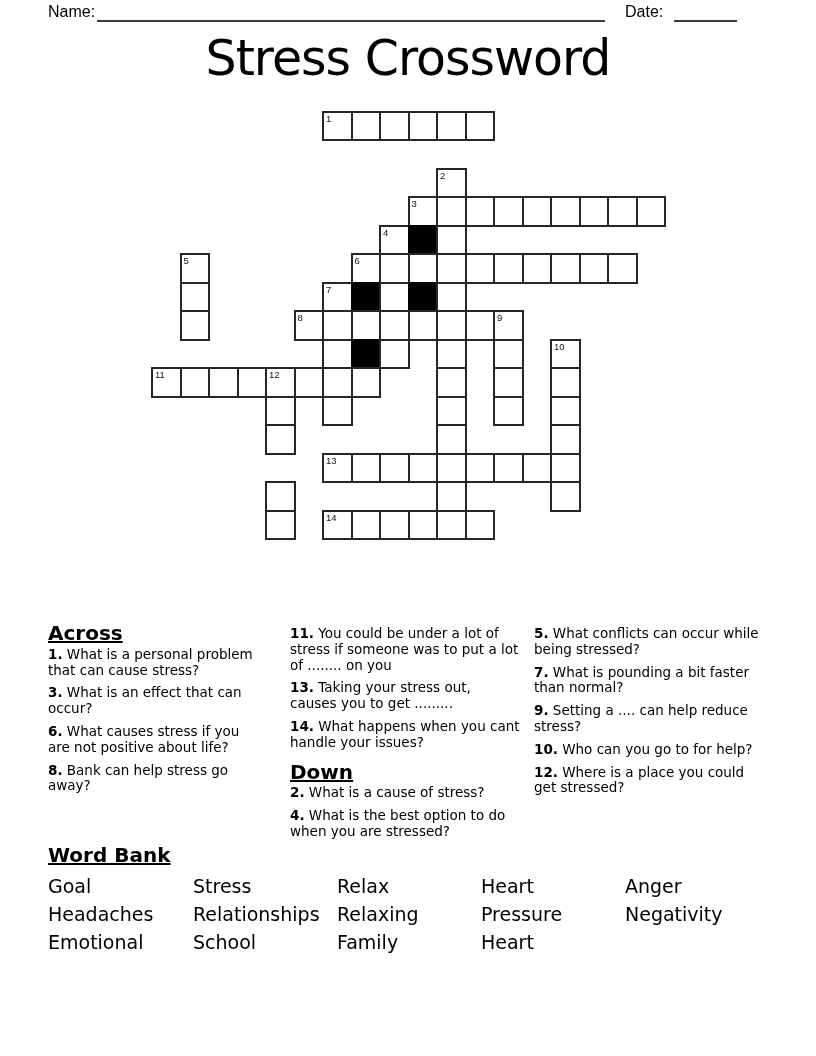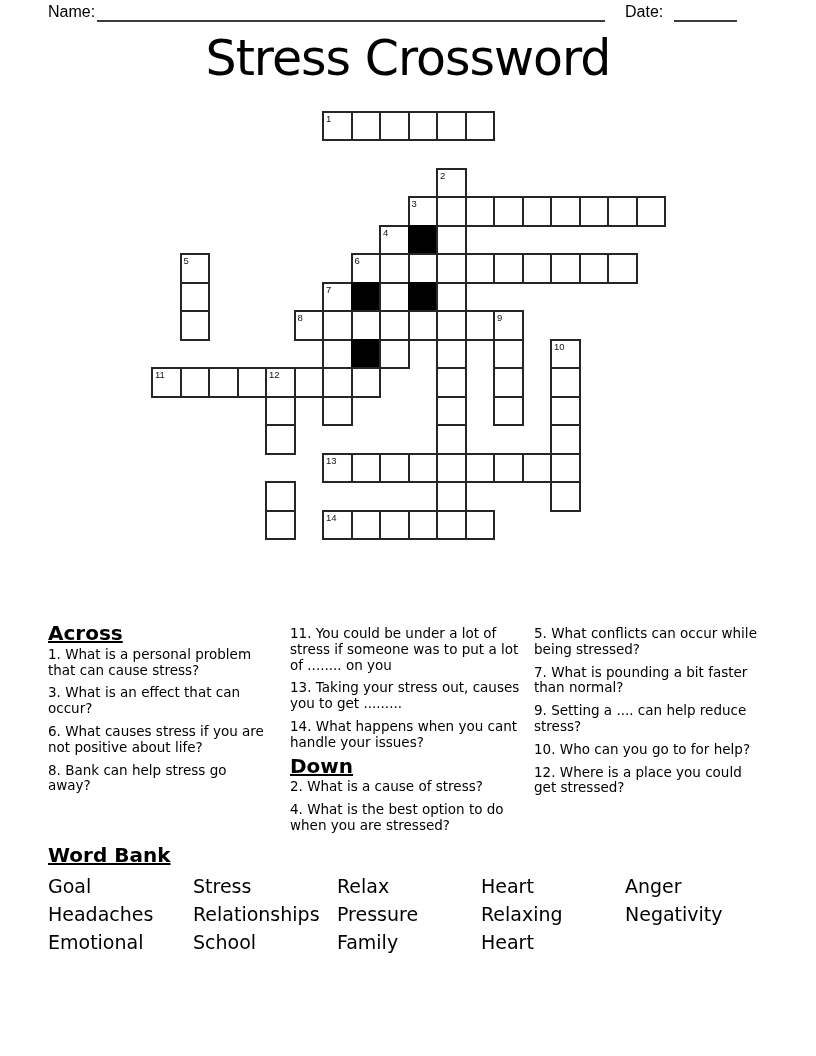--- a/index.html
+++ b/index.html
@@ -27,23 +27,23 @@
   .cellnum{display:block;font-family:"Liberation Sans",sans-serif;font-size:9.5px;
            line-height:10px;padding:1px 0 0 2px;color:#111;}
 
   
   .clue-col{position:absolute;top:626px;font-size:13.5px;line-height:15.8px;}
   #clue-col-1{left:48px;width:216px;}
   #clue-col-2{left:290px;width:230px;}
   #clue-col-3{left:534px;width:230px;}
   .clue-heading{font-size:20px;font-weight:bold;text-decoration:underline;
                 margin:0 0 5px 0;}
-  .clue-heading.mid{margin-top:8px;}
+  .clue-heading.mid{margin-top:14px;}
   .clue{margin:0 0 7px 0;}
-  .cnum{font-weight:normal;}
+  .cnum{font-weight:bold;}
 
   
   .wb-heading{position:absolute;left:48px;top:843px;font-size:20px;font-weight:bold;
               text-decoration:underline;margin:0;}
   .wb-rows{position:absolute;left:48px;top:872px;width:740px;display:grid;
            grid-template-columns:145px 144px 144px 144px 144px;font-size:19px;
            line-height:28px;}
   .wb-word{white-space:nowrap;}
 </style>
 </head>
@@ -205,22 +205,22 @@
 
   <p class="wb-heading">Word Bank</p>
   <div class="wb-rows">
     <span class="wb-word">Goal</span>
     <span class="wb-word">Stress</span>
     <span class="wb-word">Relax</span>
     <span class="wb-word">Heart</span>
     <span class="wb-word">Anger</span>
     <span class="wb-word">Headaches</span>
     <span class="wb-word">Relationships</span>
+    <span class="wb-word">Relaxing</span>
     <span class="wb-word">Pressure</span>
-    <span class="wb-word">Relaxing</span>
     <span class="wb-word">Negativity</span>
     <span class="wb-word">Emotional</span>
     <span class="wb-word">School</span>
     <span class="wb-word">Family</span>
     <span class="wb-word">Heart</span>
   </div>
 
 </div>
 
 </body></html>

